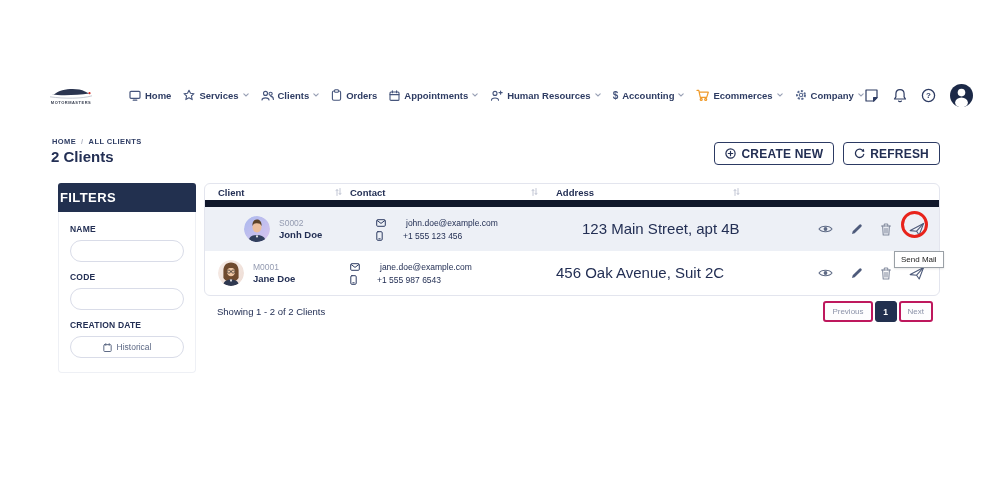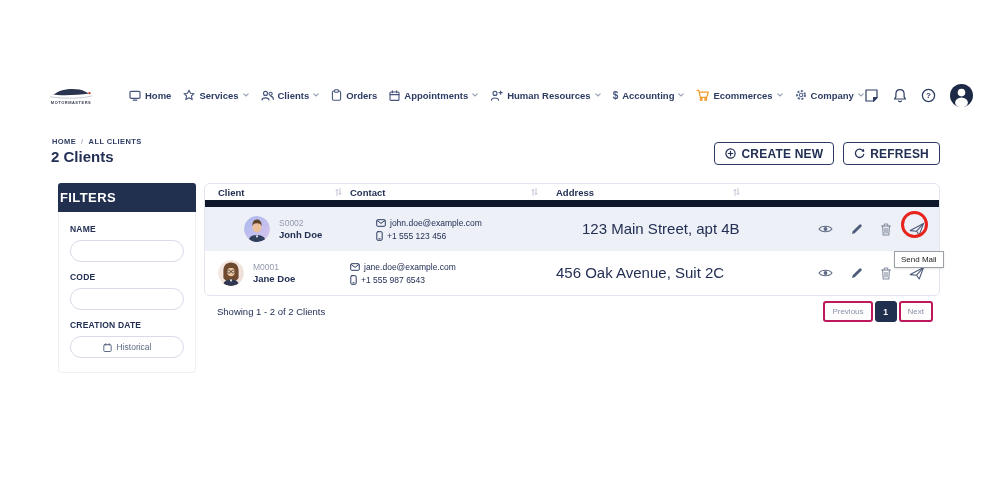--- a/index.html
+++ b/index.html
@@ -45,21 +45,21 @@
   .cell-actions { flex:1; display:flex; justify-content:flex-end; align-items:center; gap:17px; padding-right:14px; }
   .sort-btn { background:none; border:none; padding:0; cursor:pointer; display:flex; }
   .trow { display:flex; align-items:center; height:44px; }
   .trow.alt { background:#edf0f6;padding-left:26px; }
   .client-cell { display:flex; align-items:center; gap:9px; }
   .avatar { width:26px; height:26px; border-radius:50%; flex:0 0 auto; }
   .client-text { display:flex; flex-direction:column; }
   .c-code { font-size:8.5px; color:#949bb1; line-height:11px; }
   .c-name { font-size:9.5px; font-weight:700; color:#232f54; line-height:12px; }
   .contact-cell { display:flex; flex-direction:column; gap:3px; }
-  .cline { display:flex; align-items:center; gap:4px; font-size:8.5px; color:#232f54; }
+  .cline { display:flex; align-items:center; gap:20px; font-size:8.5px; color:#232f54; }
   .addr { font-size:15px; color:#232f54; }
   .icon-btn { background:none; border:none; padding:0; cursor:pointer; display:flex; align-items:center; }
 
   
   .summary { position:absolute; left:217px; top:306px; font-size:9.5px; color:#232f54; }
   .pagination { position:absolute; top:301px; right:67px; display:flex; align-items:center; gap:2px; }
   .pg-btn { height:21px; padding:0 7px; background:#fdfdfe; border:2px solid #be185d; border-radius:3px; font-size:8px; color:#8b92a8; display:flex; align-items:center; font-family:Liberation Sans, sans-serif; cursor:pointer; }
   .pg-current { height:21px; min-width:22px; background:#22304f; border:1px solid #22304f; border-radius:3px; color:#fff; font-size:8.5px; font-weight:700; display:flex; align-items:center; justify-content:center; padding:0 3px; cursor:pointer; }
 
   

